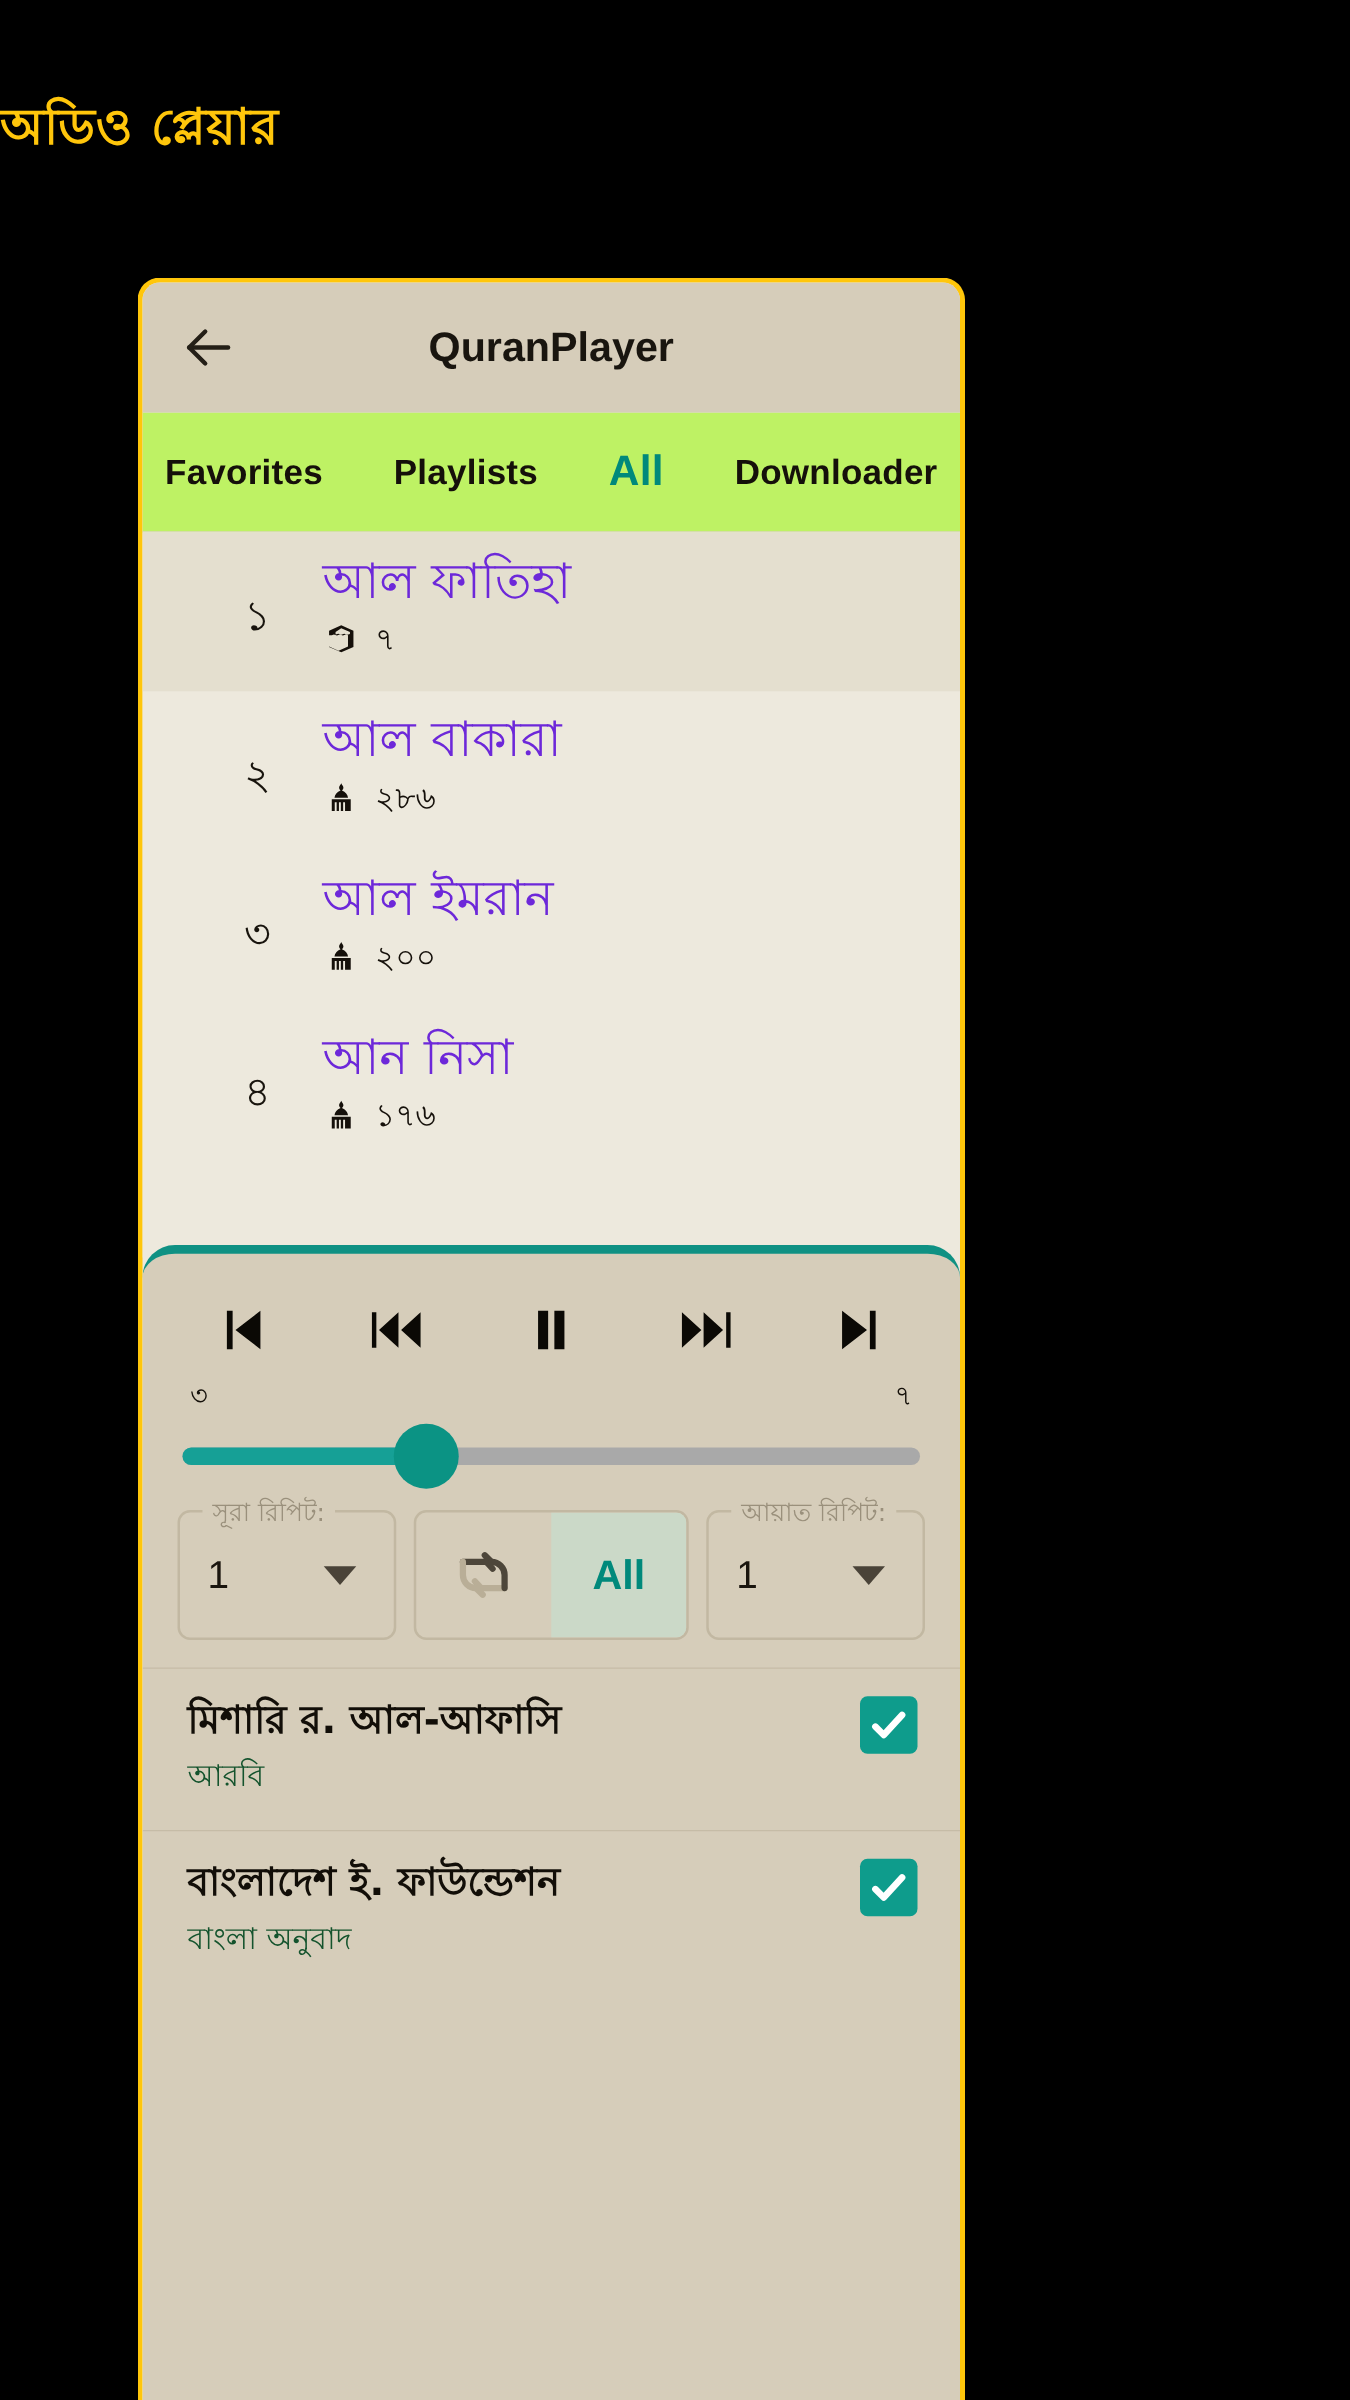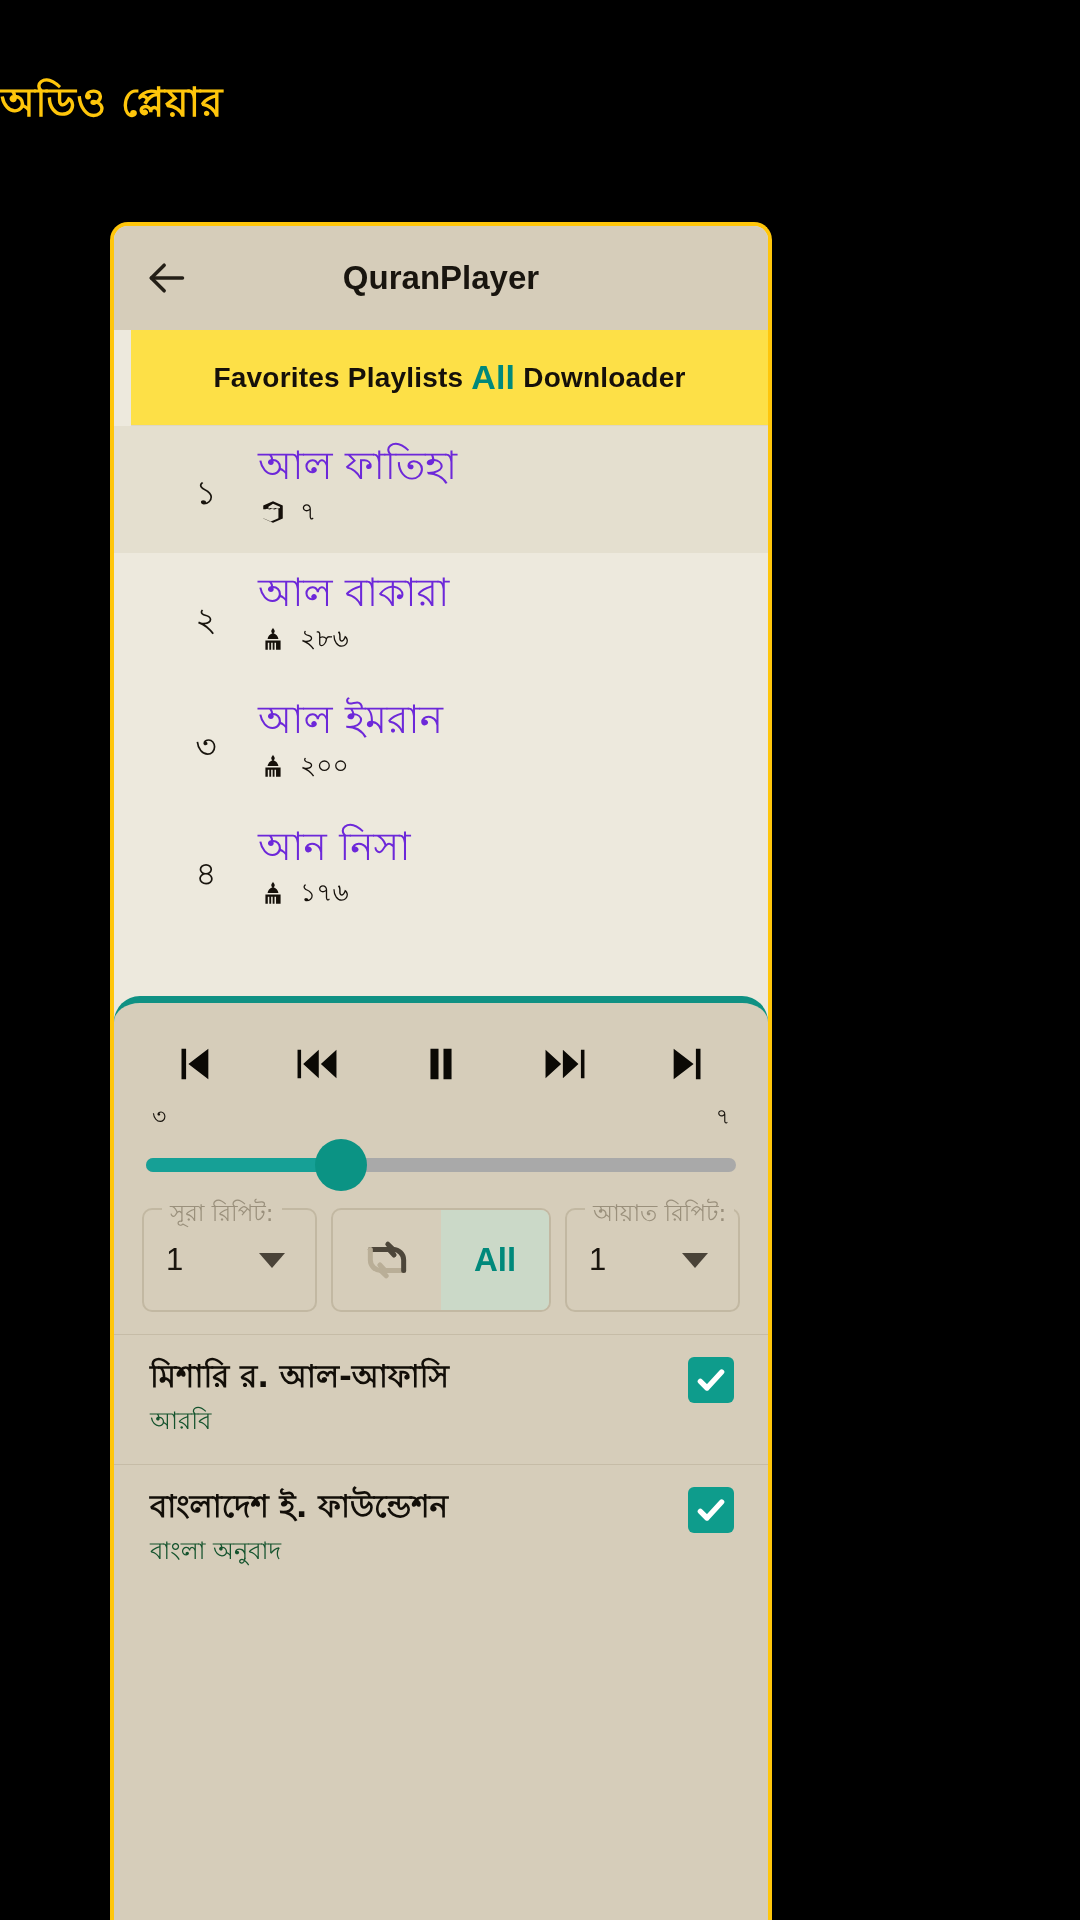--- a/index.html
+++ b/index.html
@@ -58,27 +58,26 @@
     text-align: center;
     font-size: 33px;
     font-weight: 700;
     color: #19150f;
     pointer-events: none;
   }
 
   
   .tabs {
     height: 96px;
-    background: #fde047;
-    display: flex;
-    align-items: center;
-    justify-content: center;
+    background: #bef264;
+    display: flex;
+    align-items: center;
+    justify-content: space-between;
     padding: 0 14px;
     border-bottom: 1px solid #ddd6c4;
-    margin-left: 17px;
   }
   .tab {
     font-size: 28px;
     font-weight: 700;
     color: #15100a;
     letter-spacing: 0.2px;
     padding: 6px 4px;
   }
   .tab.active { color: #00897B; font-size: 34px; }
 
@@ -202,21 +201,21 @@
     display: flex;
     align-items: center;
     padding: 0 22px;
   }
   .field-legend {
     position: absolute;
     top: -15px;
     left: 18px;
     background: #D6CDBA;
     padding: 0 8px;
-    font-size: 23px;
+    font-size: 20px;
     color: #9a907c;
     font-family: "DejaVu Sans", sans-serif;
   }
   .field-value {
     font-size: 31px;
     color: #1a150e;
   }
   .caret {
     position: absolute;
     right: 30px;

